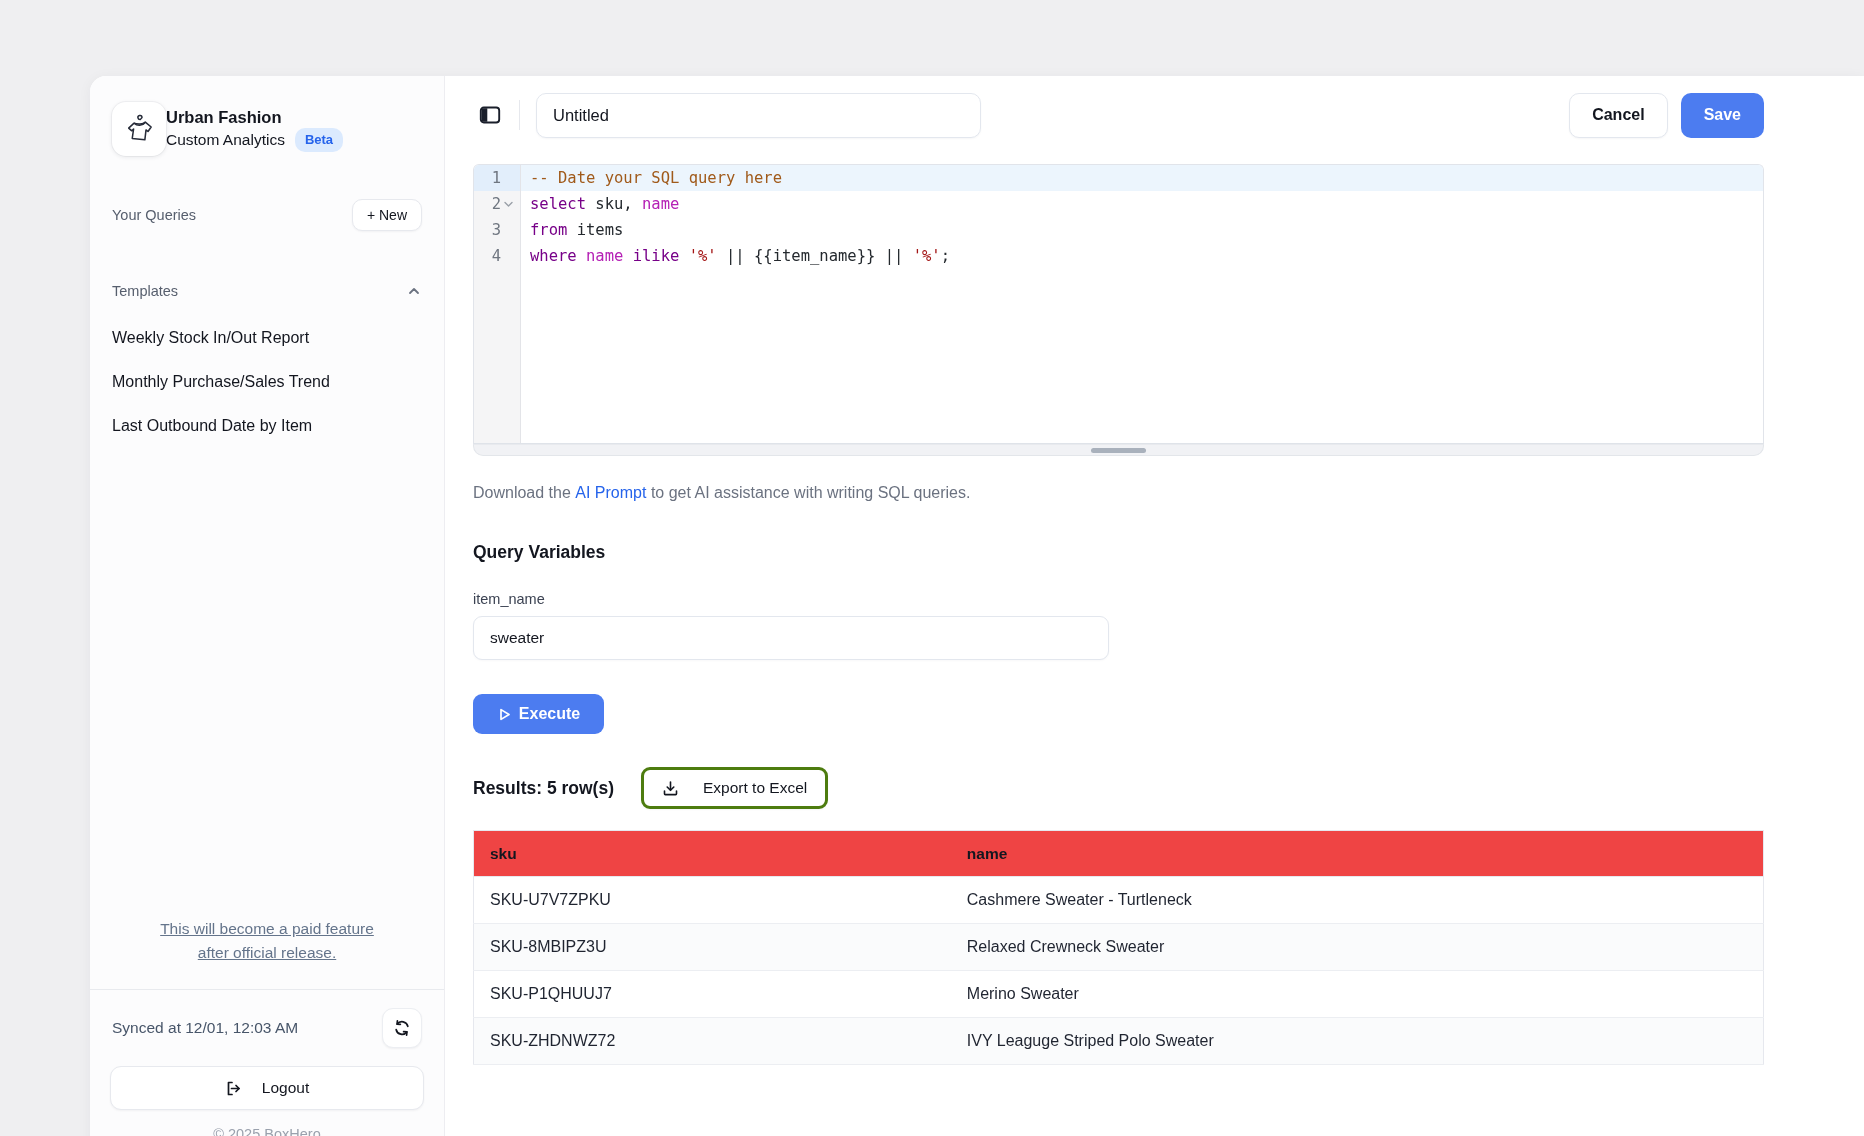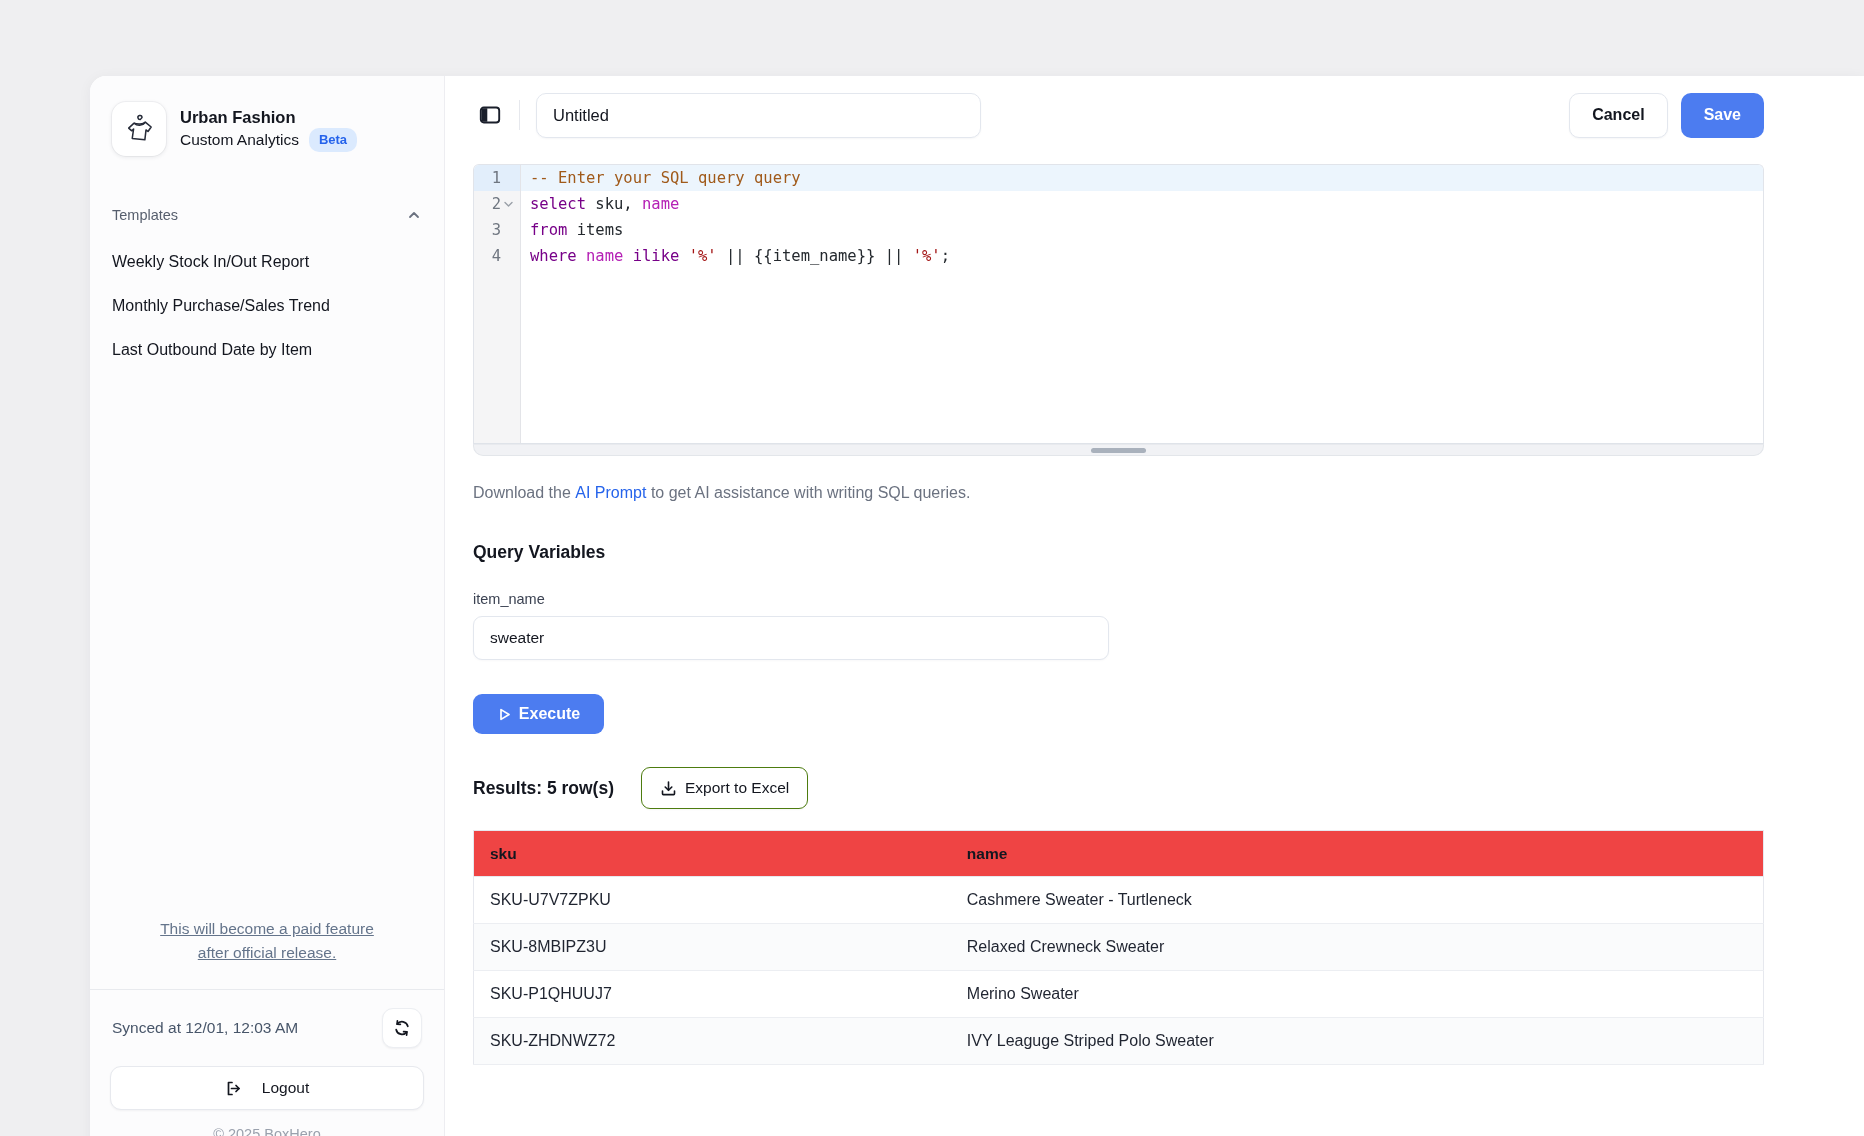--- a/index.html
+++ b/index.html
@@ -16,21 +16,21 @@
     box-shadow: 0 2px 14px rgba(30,35,50,0.05);
     display: flex; overflow: hidden;
   }
   
   .sidebar {
     width: 355px; flex: 0 0 355px; background: #fcfcfd;
     border-right: 1px solid #ededf1;
     display: flex; flex-direction: column;
     padding-top: 26px;
   }
-  .brand { display: flex; align-items: center; gap: 14px; padding: 0 22px; }
+  .brand { display: flex; align-items: center; padding: 0 22px; }
   .logo {
     width: 54px; height: 54px; border-radius: 14px; background: #ffffff;
     box-shadow: 0 1px 4px rgba(30,35,50,0.10), 0 0 0 1px rgba(30,35,50,0.04);
     display: flex; align-items: center; justify-content: center; flex: 0 0 54px;
   }
   .brand-text { line-height: 1.35; }
   .brand-title { font-size: 16.5px; font-weight: 700; color: #13161f; }
   .brand-sub-row { display: flex; align-items: center; gap: 10px; }
   .brand-sub { font-size: 15.5px; font-weight: 500; color: #13161f; }
   .badge {
@@ -125,22 +125,22 @@
     font-family: inherit; outline: none; box-shadow: 0 1px 2px rgba(30,35,50,0.03);
   }
   .execute-btn {
     margin-top: 34px; width: 131px; height: 40px; border: none; border-radius: 9px;
     color: #fff; font-size: 16px; font-weight: 700; display: flex; align-items: center;
     justify-content: center; gap: 7px; cursor: pointer; font-family: inherit;
   }
   .results-row { margin-top: 33px; display: flex; align-items: center; gap: 27px; }
   .results-title { font-size: 17.5px; font-weight: 700; color: #13161f; }
   .export-btn {
-    height: 42px; background: #fff; border: 1px solid #4d7c0f; border-radius: 9px;
-    padding: 0 18px; display: flex; align-items: center; gap: 8px;
+    height: 42px; background: #fff; border: 3px solid #4d7c0f; border-radius: 9px;
+    padding: 0 18px; display: flex; align-items: center; gap: 24px;
     font-size: 15.5px; font-weight: 500; color: #13161f; cursor: pointer;
     box-shadow: 0 1px 2px rgba(30,35,50,0.04); font-family: inherit;
   }
   
   .results-table { margin-top: 21px; width: 100%; border-collapse: collapse; border: 1px solid #e6e8ee; font-size: 16px; }
   .results-table th {
     background: #ef4444; text-align: left; font-weight: 700; color: #13161f;
     height: 46px; padding: 0 16px; border-bottom: 1px solid #e6e8ee; font-size: 15.5px;
   }
   .results-table td { height: 47px; padding: 0 16px; color: #1f2430; border-bottom: 1px solid #eceef2; }
@@ -165,20 +165,24 @@
       </div>
       <div class="brand-text">
         <div class="brand-title">Urban Fashion</div>
         <div class="brand-sub-row">
           <span class="brand-sub">Custom Analytics</span>
           <span class="badge" id="beta-badge" style="background: rgb(219, 234, 254); color: rgb(37, 99, 235);">Beta</span>
         </div>
       </div>
     </div>
 
+    <div class="section-head">
+      <span class="section-label">Your Queries</span>
+      <button class="new-btn">+ New</button>
+    </div>
 
     <div class="section-head">
       <span class="section-label">Templates</span>
       <span>
         <svg width="16" height="16" viewBox="0 0 16 16" fill="none" stroke="#6b7280" stroke-width="1.8" stroke-linecap="round" stroke-linejoin="round">
             <path d="M4 10 L8 6 L12 10"></path>
           </svg>
       </span>
     </div>
     <div class="nav-list" id="templates-list">
@@ -256,21 +260,21 @@
           <div class="gline">
             <span class="num">3</span>
             <span class="fold"></span>
           </div>
           <div class="gline">
             <span class="num">4</span>
             <span class="fold"></span>
           </div>
         </div>
       <div class="code" id="code-lines">
-          <div class="cline active"><span class="tk-com">-- Enter your SQL query query</span></div>
+          <div class="cline active"><span class="tk-com">-- Date your SQL query here</span></div>
           <div class="cline"><span class="tk-kw">select</span><span class="tk-plain"> sku, </span><span class="tk-name">name</span></div>
           <div class="cline"><span class="tk-kw">from</span><span class="tk-plain"> items</span></div>
           <div class="cline"><span class="tk-kw">where</span><span class="tk-plain"> </span><span class="tk-name">name</span><span class="tk-plain"> </span><span class="tk-kw">ilike</span><span class="tk-plain"> </span><span class="tk-str">'%'</span><span class="tk-plain"> || {{item_name}} || </span><span class="tk-str">'%'</span><span class="tk-plain">;</span></div>
         </div>
     </div>
     <div class="resize-bar">
       <div class="grip"></div>
     </div>
 
     <div class="ai-note"><span>Download the </span><a class="ai-link" id="ai-link" style="color: rgb(37, 99, 235);">AI Prompt</a><span> to get AI assistance with writing SQL queries.</span></div>

